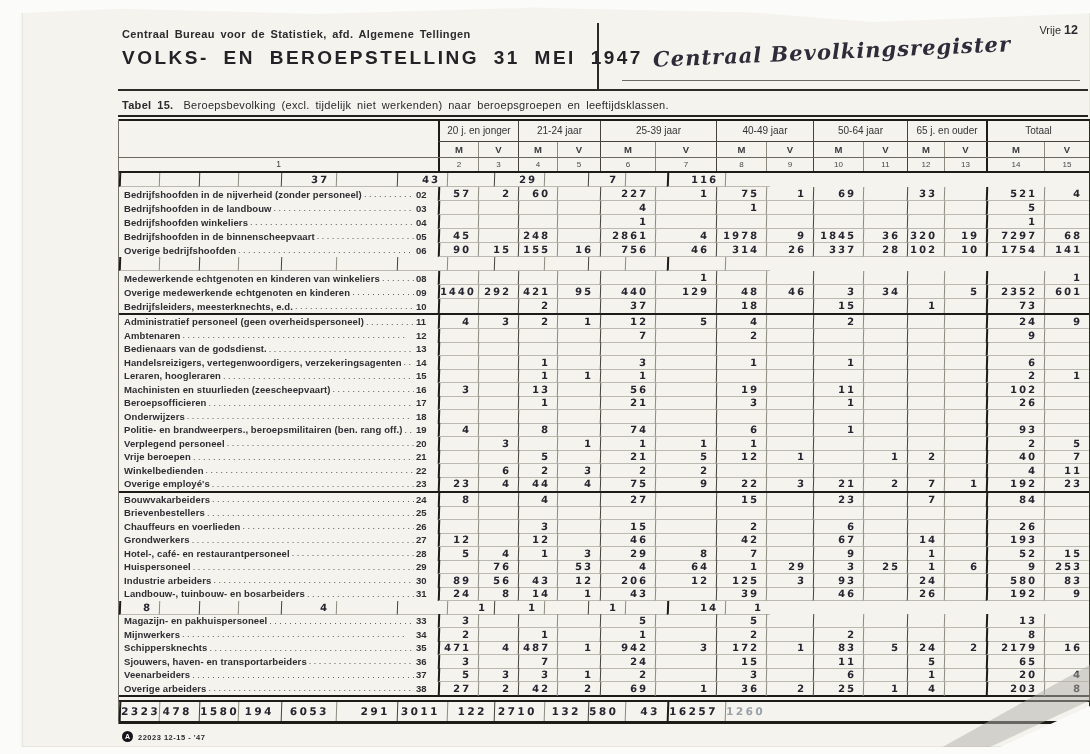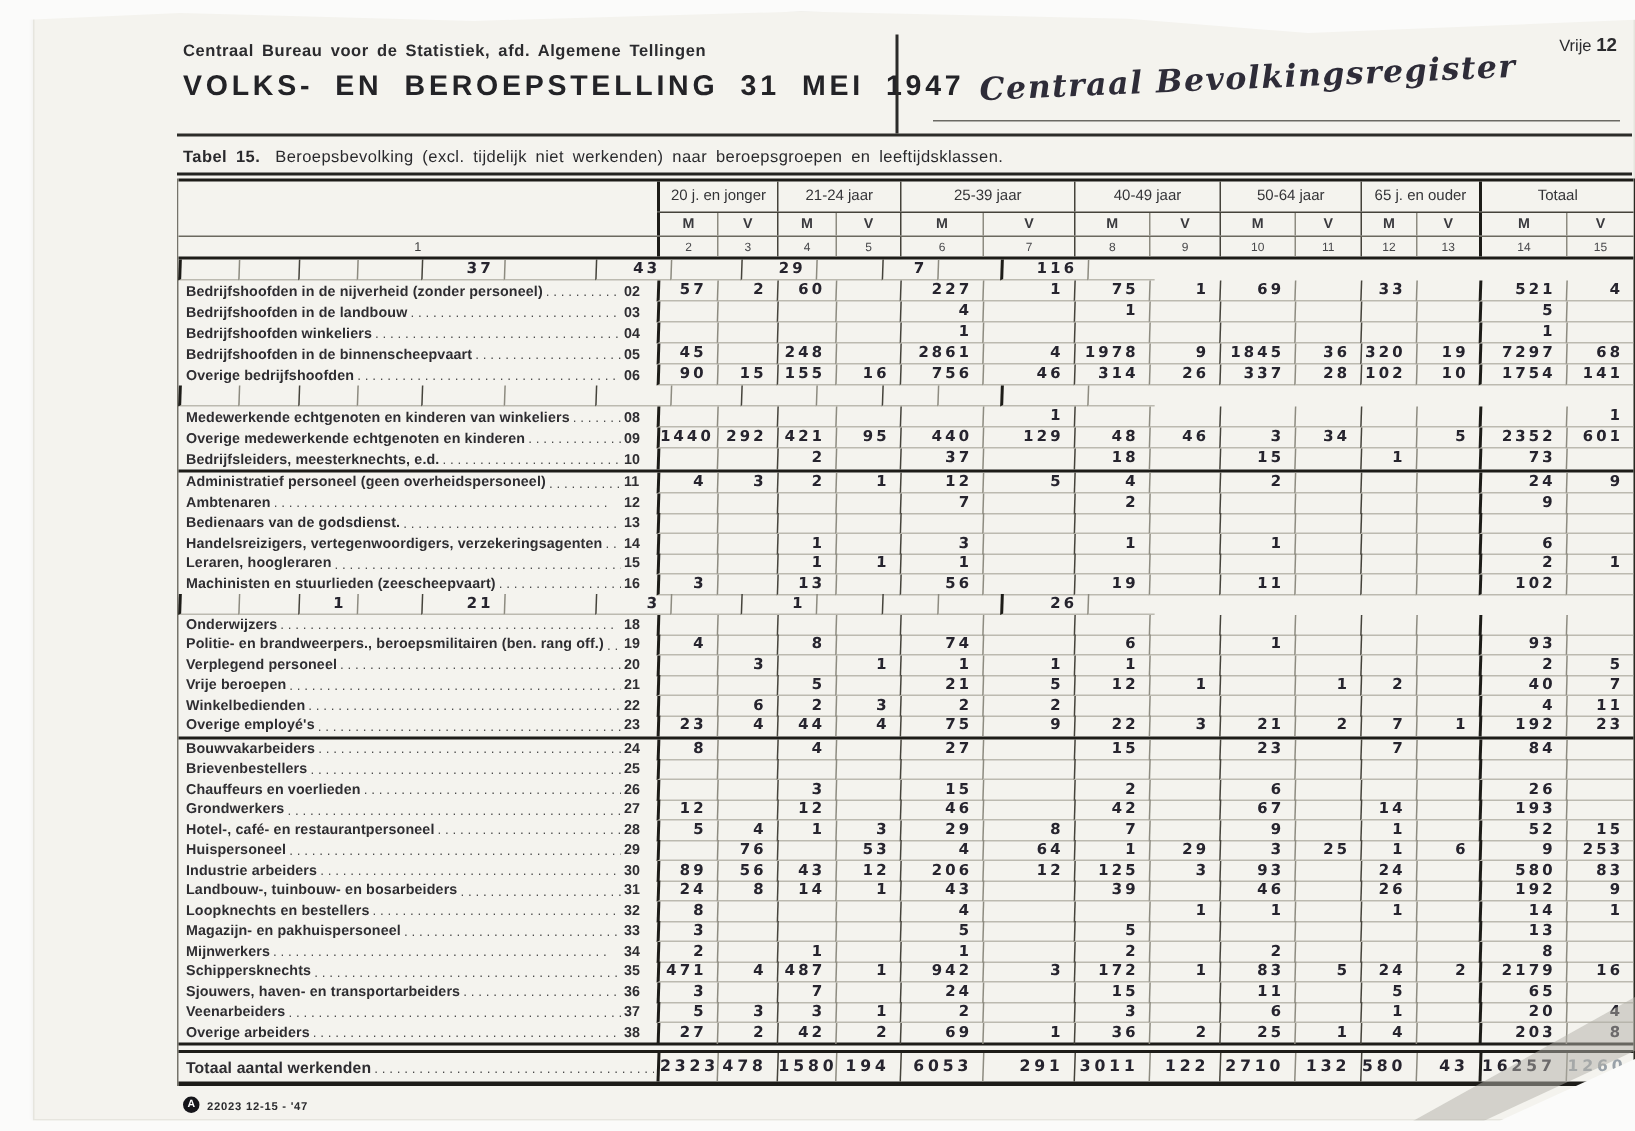--- a/index.html
+++ b/index.html
@@ -474,20 +474,25 @@
             <div class="cell v b-group" style="width: 50px;">19</div>
             <div class="cell v b-light" style="width: 47px;"></div>
             <div class="cell v b-group" style="width: 50px;">11</div>
             <div class="cell v b-light" style="width: 44px;"></div>
             <div class="cell v b-group" style="width: 37px;"></div>
             <div class="cell v b-light" style="width: 42px;"></div>
             <div class="cell v b-major" style="width: 58px;">102</div>
             <div class="cell v b-light" style="width: 45px;"></div>
           </div>
           <div class="row">
+            <div class="lab">
+              <span class="txt">Beroepsofficieren</span>
+              <span class="leader"></span>
+              <span class="code">17</span>
+            </div>
             <div class="cell v b-major" style="width: 40px;"></div>
             <div class="cell v b-light" style="width: 40px;"></div>
             <div class="cell v b-group" style="width: 39px;">1</div>
             <div class="cell v b-light" style="width: 43px;"></div>
             <div class="cell v b-group" style="width: 55px;">21</div>
             <div class="cell v b-light" style="width: 61px;"></div>
             <div class="cell v b-group" style="width: 50px;">3</div>
             <div class="cell v b-light" style="width: 47px;"></div>
             <div class="cell v b-group" style="width: 50px;">1</div>
             <div class="cell v b-light" style="width: 44px;"></div>
@@ -786,25 +791,20 @@
             <div class="cell v b-group" style="width: 50px;">39</div>
             <div class="cell v b-light" style="width: 47px;"></div>
             <div class="cell v b-group" style="width: 50px;">46</div>
             <div class="cell v b-light" style="width: 44px;"></div>
             <div class="cell v b-group" style="width: 37px;">26</div>
             <div class="cell v b-light" style="width: 42px;"></div>
             <div class="cell v b-major" style="width: 58px;">192</div>
             <div class="cell v b-light" style="width: 45px;">9</div>
           </div>
           <div class="row">
-            <div class="lab">
-              <span class="txt">Loopknechts en bestellers</span>
-              <span class="leader"></span>
-              <span class="code">32</span>
-            </div>
             <div class="cell v b-major" style="width: 40px;">8</div>
             <div class="cell v b-light" style="width: 40px;"></div>
             <div class="cell v b-group" style="width: 39px;"></div>
             <div class="cell v b-light" style="width: 43px;"></div>
             <div class="cell v b-group" style="width: 55px;">4</div>
             <div class="cell v b-light" style="width: 61px;"></div>
             <div class="cell v b-group" style="width: 50px;"></div>
             <div class="cell v b-light" style="width: 47px;">1</div>
             <div class="cell v b-group" style="width: 50px;">1</div>
             <div class="cell v b-light" style="width: 44px;"></div>
@@ -935,24 +935,20 @@
             <div class="cell v b-group" style="width: 50px;">25</div>
             <div class="cell v b-light" style="width: 44px;">1</div>
             <div class="cell v b-group" style="width: 37px;">4</div>
             <div class="cell v b-light" style="width: 42px;"></div>
             <div class="cell v b-major" style="width: 58px;">203</div>
             <div class="cell v b-light" style="width: 45px;">8</div>
           </div>
         </div>
       </div>
     <div class="total" id="total-row">
-        <div class="lab">
-          <span class="txt">Totaal aantal werkenden</span>
-          <span class="leader"></span>
-        </div>
         <div class="cell v b-major" style="width: 40px;">2323</div>
         <div class="cell v b-light" style="width: 40px;">478</div>
         <div class="cell v b-group" style="width: 39px;">1580</div>
         <div class="cell v b-light" style="width: 43px;">194</div>
         <div class="cell v b-group" style="width: 55px;">6053</div>
         <div class="cell v b-light" style="width: 61px;">291</div>
         <div class="cell v b-group" style="width: 50px;">3011</div>
         <div class="cell v b-light" style="width: 47px;">122</div>
         <div class="cell v b-group" style="width: 50px;">2710</div>
         <div class="cell v b-light" style="width: 44px;">132</div>

